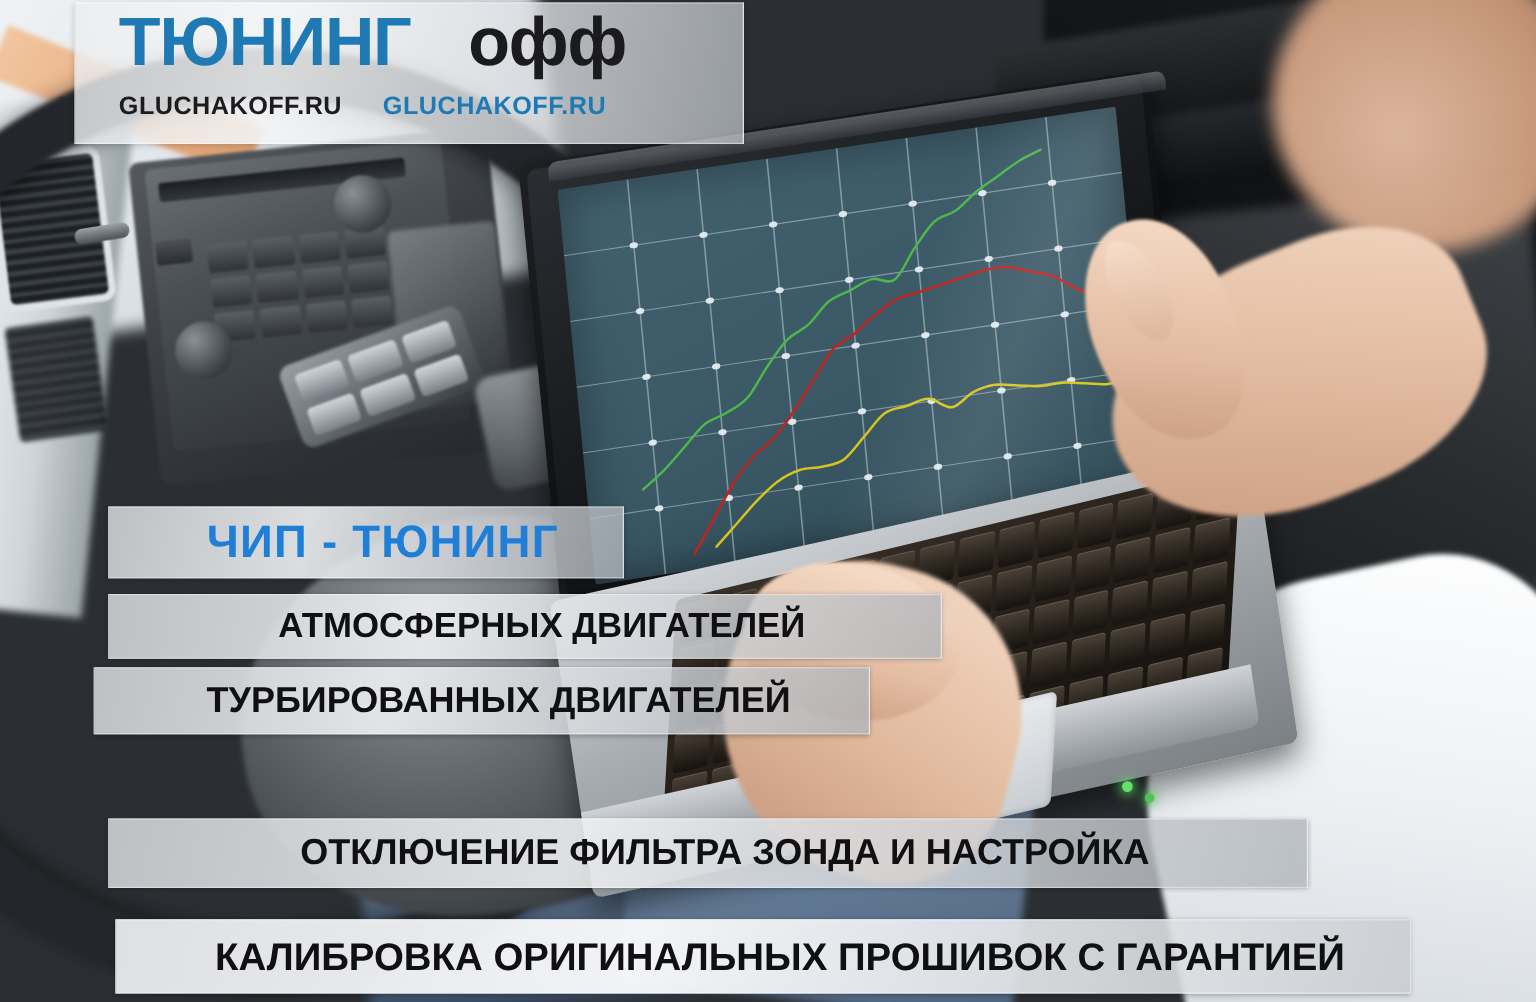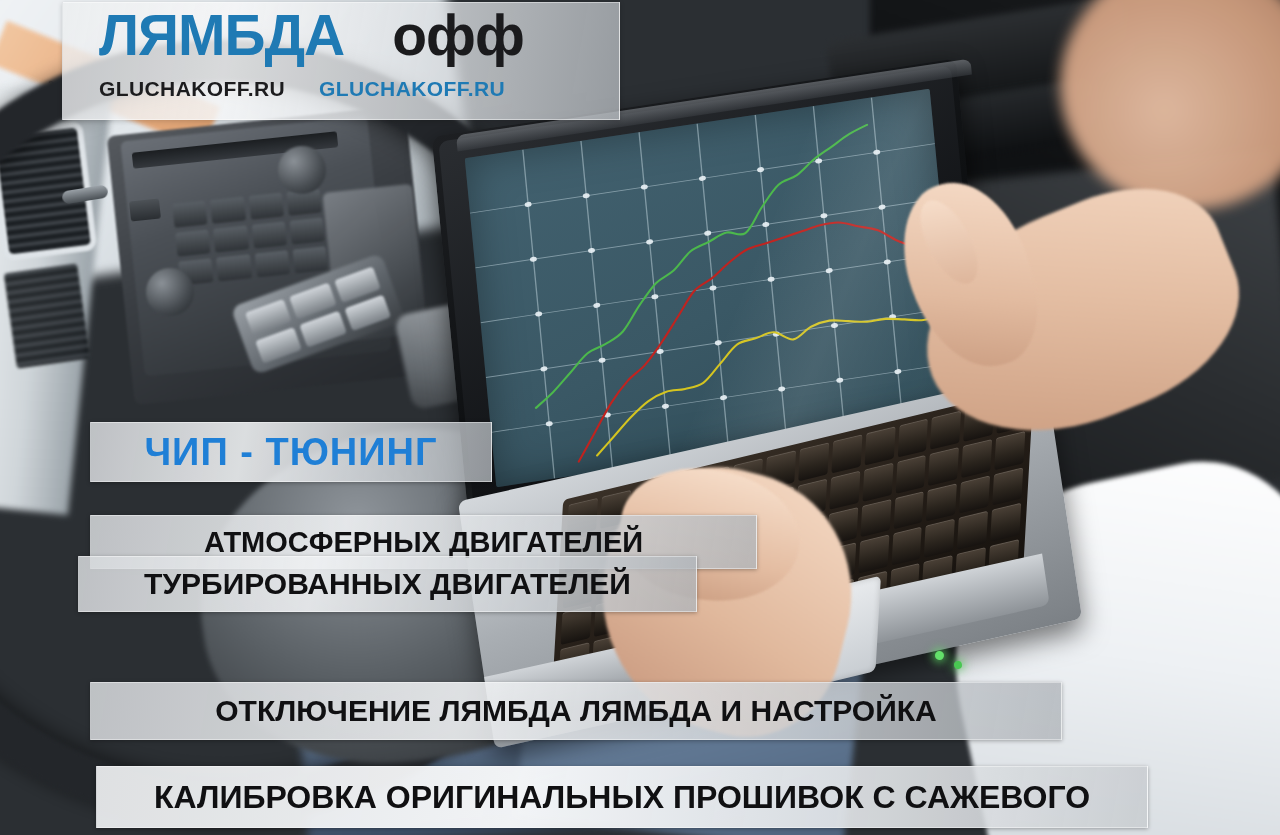--- a/index.html
+++ b/index.html
@@ -279,28 +279,29 @@
   .logo-urls .u1{color:#1c1c1e;}
   .logo-urls .u2{color:#1f7ab4;margin-left:34px;}
 
   
   .banner{
     position:absolute;display:flex;align-items:center;
     border:1px solid rgba(255,255,255,.42);
     box-shadow:0 1px 4px rgba(0,0,0,.30);
     background:linear-gradient(100deg,rgba(214,217,220,.86) 0%,rgba(238,240,242,.90) 38%,
                rgba(206,210,214,.84) 72%,rgba(176,181,186,.80) 100%);
+    padding-left:28px;
   }
   .banner span{
     width:100%;text-align:center;color:#101012;font-weight:bold;white-space:nowrap;
     font-family:"Liberation Sans",sans-serif;
   }
   .b-title{left:90px;top:422px;width:400px;height:58px;}
   .b-title span{color:#1f7fd6;font-size:38px;letter-spacing:1px;}
-  .b1{left:90px;top:495px;width:665px;height:52px;margin-top:20px;}
+  .b1{left:90px;top:495px;width:665px;height:52px;}
   .b1 span{font-size:29px;}
   .b2{left:78px;top:556px;width:617px;height:54px;}
   .b2 span{font-size:30px;}
   .b3{left:90px;top:619px;width:858px;height:54px;}
   .b3 span{font-size:29px;}
   .b4{left:90px;top:682px;width:970px;height:56px;}
   .b4 span{font-size:30px;}
   .b5{
     left:96px;top:766px;width:1050px;height:60px;
     background:linear-gradient(100deg,rgba(238,240,242,.92) 0%,rgba(250,251,252,.95) 40%,
@@ -527,36 +528,36 @@
   </div>
 
   <div class="arm-right"></div>
   <div class="hand-right"></div>
   <div class="thumb"></div>
   <div class="arm-left"></div>
   <div class="hand-left"></div>
 
   <div class="logo-panel">
     <div class="logo-word">
-      <span class="blue">ЛЯМБДА</span><span class="dark">офф</span>
+      <span class="blue">ТЮНИНГ</span><span class="dark">офф</span>
     </div>
     <div class="logo-urls">
       <span class="u1">GLUCHAKOFF.RU</span><span class="u2">GLUCHAKOFF.RU</span>
     </div>
   </div>
 
   <div class="banner b-title">
     <span>ЧИП - ТЮНИНГ</span>
   </div>
   <div class="banner b1">
     <span>АТМОСФЕРНЫХ ДВИГАТЕЛЕЙ</span>
   </div>
   <div class="banner b2">
     <span>ТУРБИРОВАННЫХ ДВИГАТЕЛЕЙ</span>
   </div>
   <div class="banner b4">
-    <span>ОТКЛЮЧЕНИЕ ЛЯМБДА ЛЯМБДА И НАСТРОЙКА</span>
+    <span>ОТКЛЮЧЕНИЕ ФИЛЬТРА ЗОНДА И НАСТРОЙКА</span>
   </div>
   <div class="banner b5">
-    <span>КАЛИБРОВКА ОРИГИНАЛЬНЫХ ПРОШИВОК С САЖЕВОГО</span>
+    <span>КАЛИБРОВКА ОРИГИНАЛЬНЫХ ПРОШИВОК С ГАРАНТИЕЙ</span>
   </div>
 
 </div>
 
 </body></html>

